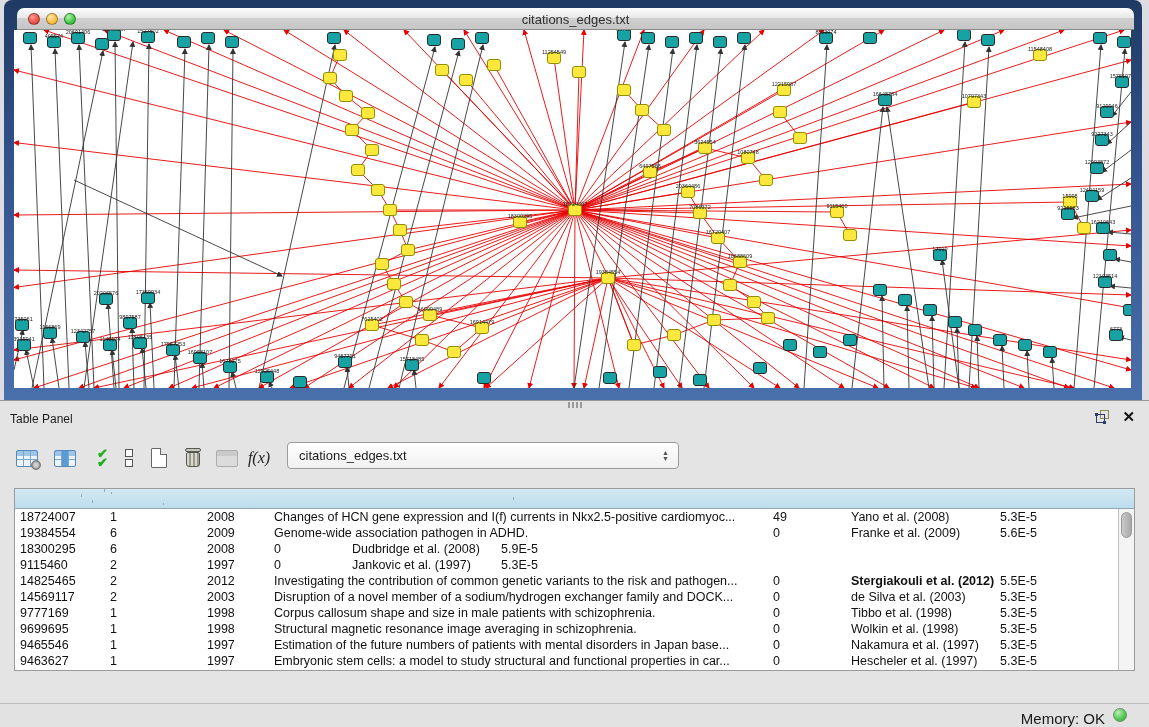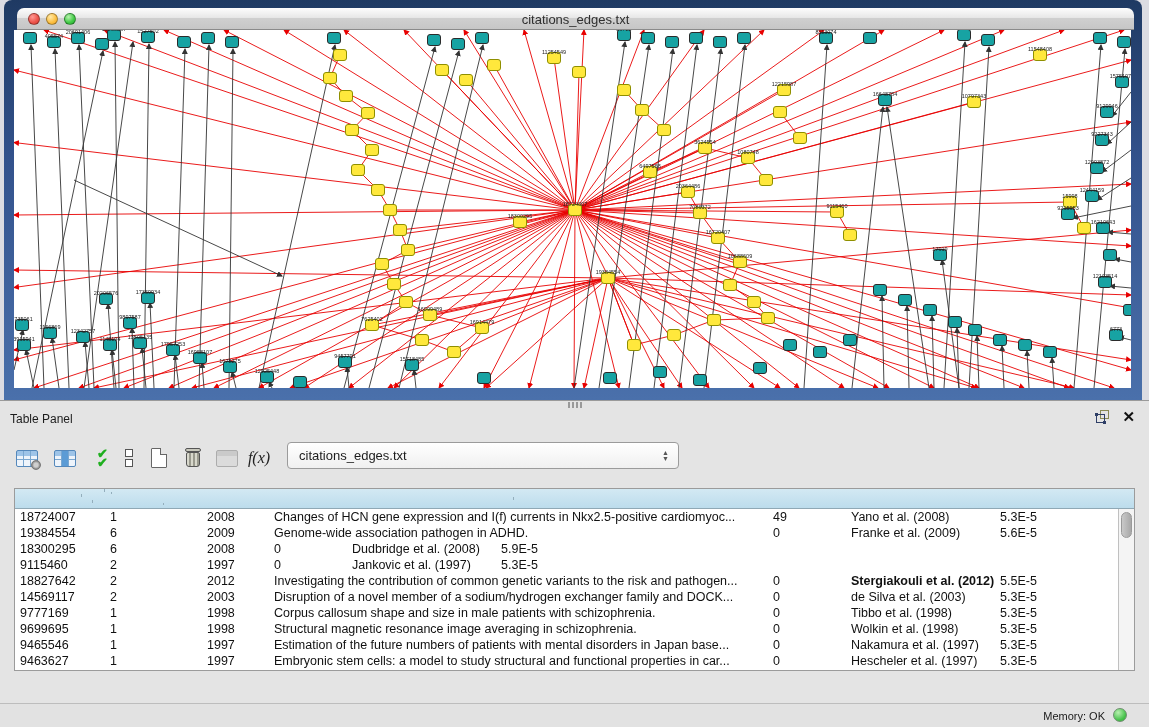--- a/index.html
+++ b/index.html
@@ -83,21 +83,21 @@
   
   #tabbar { left:0; top:272px; width:100%; height:26px; display:flex; justify-content:center; }
   #segmented { display:flex; height:21px; border:1px solid #9f9f9f; border-radius:5px; overflow:hidden;
     background:#fdfdfd; box-shadow:0 1px 0 rgba(255,255,255,.7); }
   .seg { padding:0 14px; font-size:12.5px; line-height:21px; color:#1c1c1c; border-right:1px solid #bdbdbd; }
   .seg:last-child { border-right:none; }
   .seg.sel { background:linear-gradient(180deg,#8a8a8a,#6f6f6f); color:#f4f4f4; }
 
   
   #statusbar { left:0; top:703px; width:1149px; height:24px; background:#e2e2e2; border-top:1px solid #bdbdbd; }
-  #mem-label { right:44px; top:6px; font-size:11px; color:#1a1a1a; }
+  #mem-label { right:44px; top:6px; font-size:15px; color:#1a1a1a; }
   #mem-dot { right:22px; top:4px; width:14px; height:14px; border-radius:50%;
     background:radial-gradient(circle at 35% 30%, #b8f0b0, #46c24b 65%, #35a93c); border:1px solid #6f8f6f; }
 
   .float-sq1 { position:absolute; left:4px; top:0; width:9px; height:9px; border:1px solid #8a8a54; background:transparent; }
   .float-sq2 { position:absolute; left:0; top:4px; width:9px; height:9px; border:1px solid #2e3e66; }
   .float-sq2:before { content:""; position:absolute; left:-2px; top:-2px; width:3px; height:3px; background:#2e3e66; }
   .float-sq2:after { content:""; position:absolute; right:-2px; bottom:-2px; width:3px; height:3px; background:#2e3e66; }
 </style>
 </head>
 <body>
@@ -582,21 +582,21 @@
         </div>
         <div class="tr">
           <div class="td" style="width: 90px;">9115460</div>
           <div class="td" style="width: 97px;">2</div>
           <div class="td" style="width: 67px;">1997</div>
           <div class="td" style="width: 78px;">0</div>
           <div class="td" style="width: 149px;">Jankovic et al. (1997)</div>
           <div class="td" style="width: 109px;">5.3E-5</div>
         </div>
         <div class="tr">
-          <div class="td" style="width: 90px;">18827642</div>
+          <div class="td" style="width: 90px;">14825465</div>
           <div class="td" style="width: 97px;">2</div>
           <div class="td" style="width: 67px;">2012</div>
           <div class="td" style="width: 499px;">Investigating the contribution of common genetic variants to the risk and pathogen...</div>
           <div class="td" style="width: 78px;">0</div>
           <div class="td" style="width: 149px; font-weight: bold;">Stergiakouli et al. (2012)</div>
           <div class="td" style="width: 109px;">5.5E-5</div>
         </div>
         <div class="tr">
           <div class="td" style="width: 90px;">14569117</div>
           <div class="td" style="width: 97px;">2</div>

